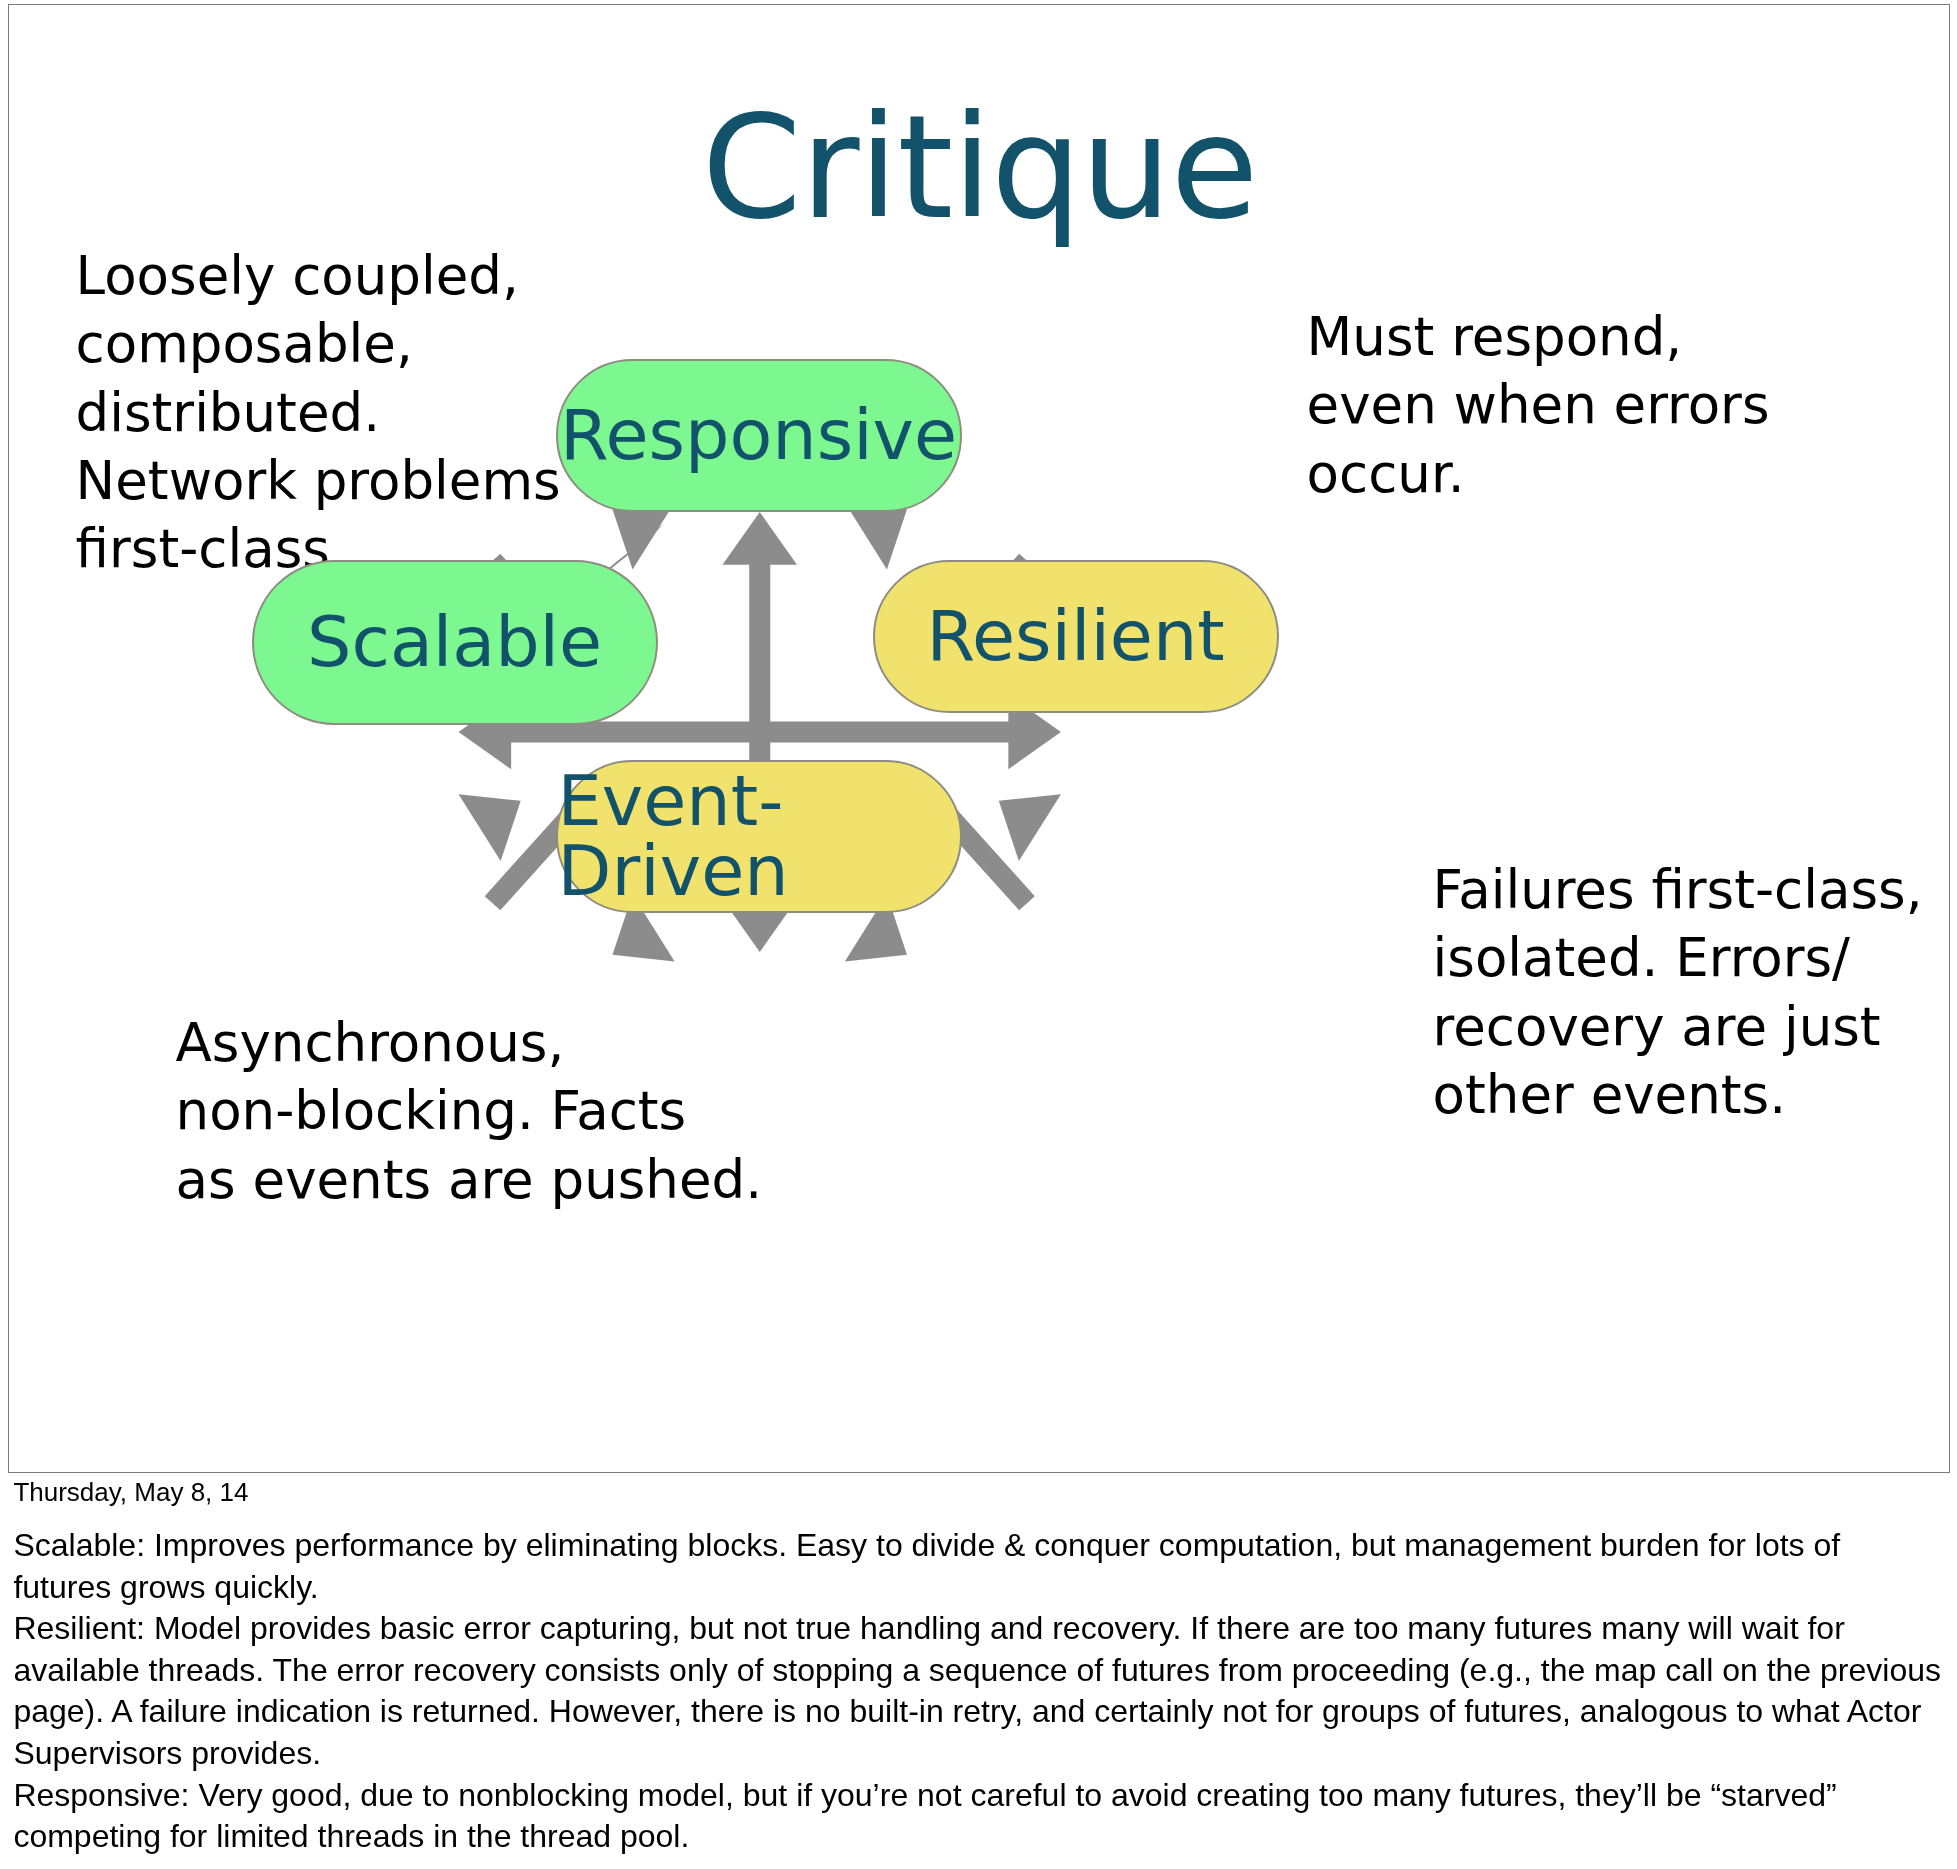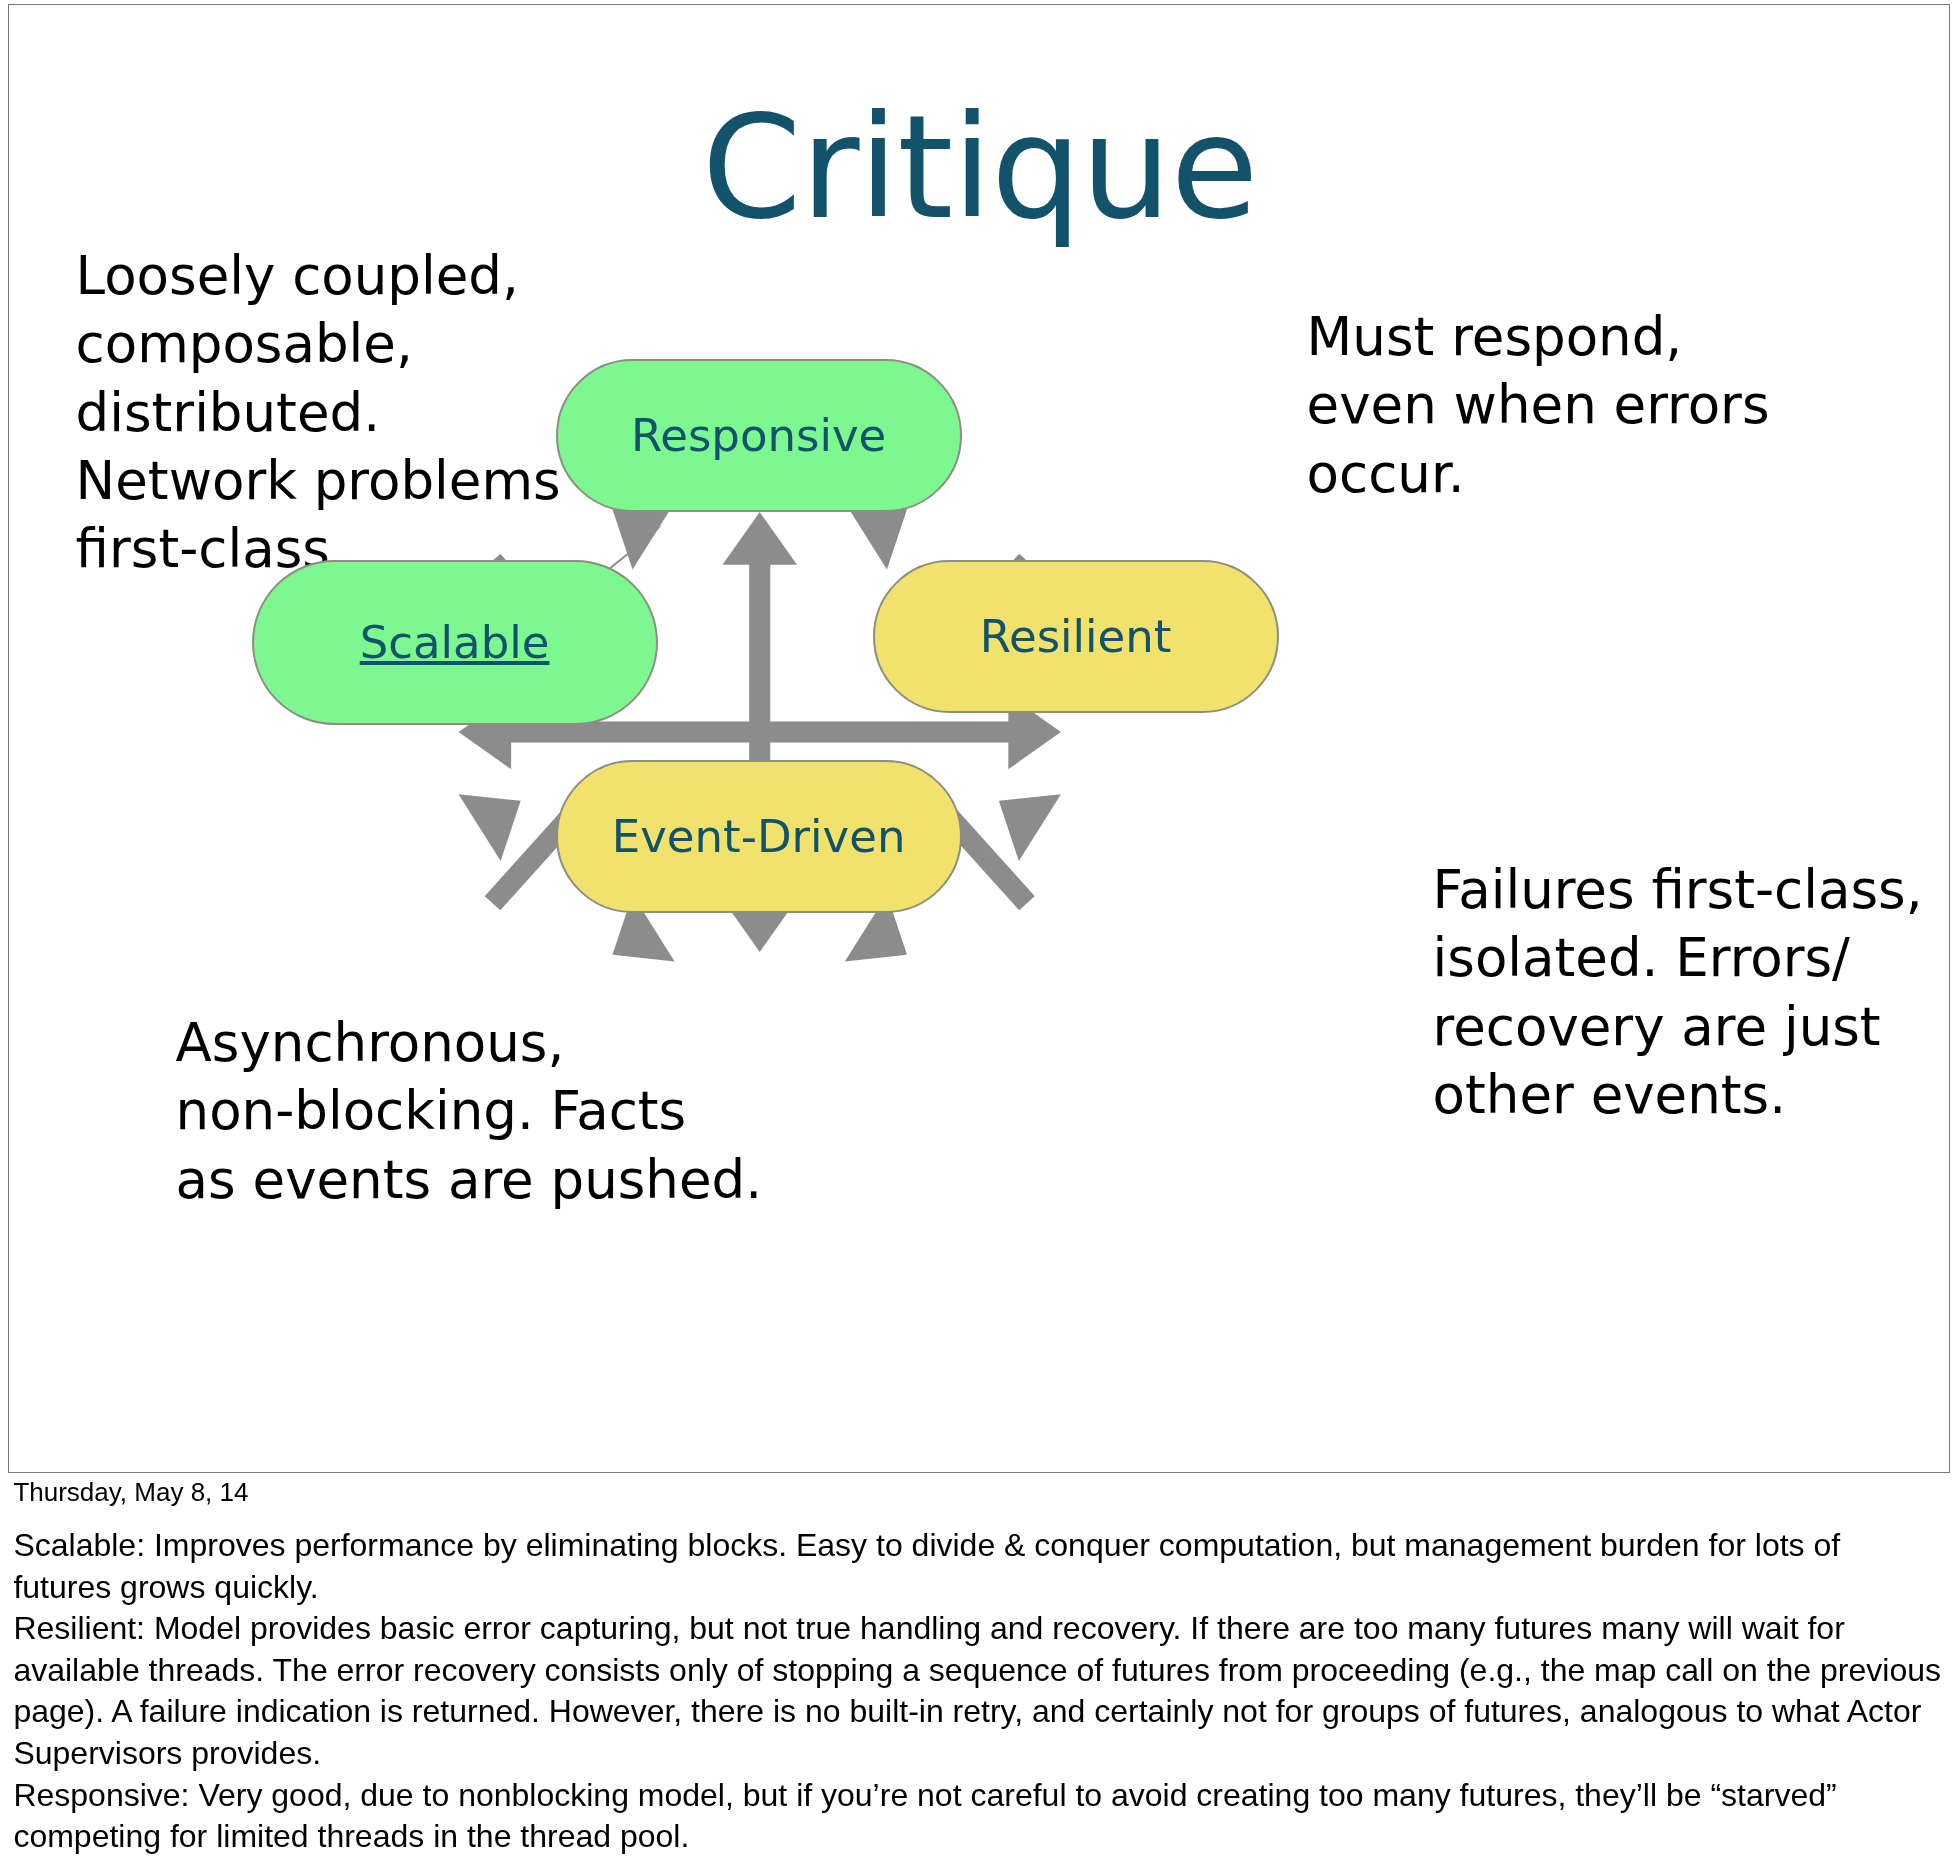--- a/index.html
+++ b/index.html
@@ -74,29 +74,29 @@
   .node {
     position: absolute;
     box-sizing: border-box;
     border: 2.9px solid #8d8d82;
     border-radius: 955px;
     display: flex;
     align-items: center;
     justify-content: center;
     color: #12536b;
     font-family: "DejaVu Sans", sans-serif;
-    font-size: 45px;
+    font-size: 70px;
     line-height: 1;
     z-index: 3;
   }
   .node.green  { background: #7DF78F; }
   .node.yellow { background: #F0E26C; }
 
   #node-responsive  { left: 260px; top: 0px;   width: 406px; height: 153px; }
-  #node-scalable    { left: -44px; top: 201px; width: 406px; height: 165px; text-decoration: underline; }
+  #node-scalable    { left: -44px; top: 201px; width: 406px; height: 165px; }
   #node-resilient   { left: 577px; top: 201px; width: 406px; height: 153px; }
   #node-eventdriven { left: 260px; top: 401px; width: 406px; height: 153px; }
 
   
   #notes {
     position: absolute;
     left: 0;
     top: 1477px;
     width: 1958px;
   }

